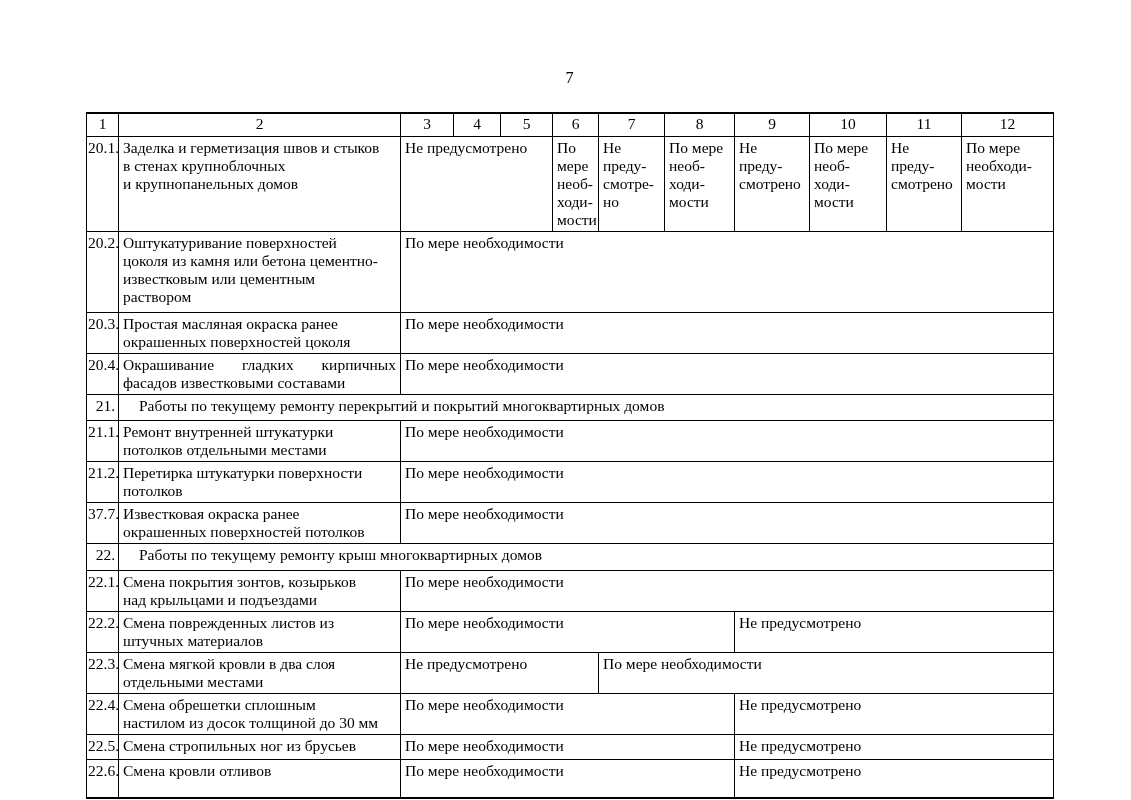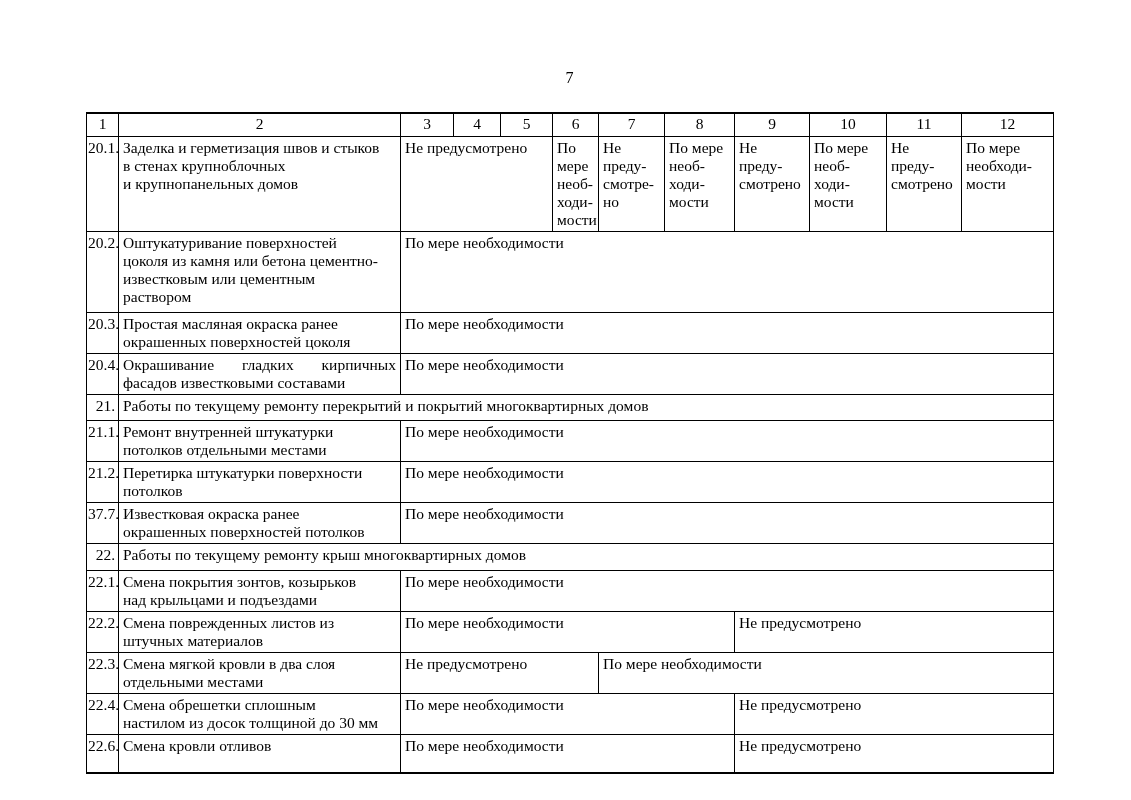--- a/index.html
+++ b/index.html
@@ -28,21 +28,21 @@
     vertical-align:top;
     padding:2px 4px;
     font-weight:normal;
     overflow:hidden;
   }
   .doc-table th { text-align:center; padding:1px 1px; }
   td.num { text-align:right; padding:2px 3px 2px 1px; }
   td.desc { white-space:pre-line; }
   td.jdesc { text-align:justify; }
   td.val { white-space:pre-line;margin-top:48px; }
-  td.section-title { padding-left:4px; }
+  td.section-title { padding-left:20px; }
 </style>
 </head>
 <body>
 
 <div class="page">
 
   <div class="page-number">7</div>
 
   <table class="doc-table">
     <colgroup>
@@ -174,20 +174,26 @@
         <td class="val" colspan="4">Не предусмотрено</td>
         <td class="val" colspan="6">По мере необходимости</td>
       </tr>
       <tr style="height:37px">
         <td class="num">22.4.</td>
         <td class="desc">Смена обрешетки сплошным
 настилом из досок толщиной до 30 мм</td>
         <td class="val" colspan="6">По мере необходимости</td>
         <td class="val" colspan="4">Не предусмотрено</td>
       </tr>
+      <tr style="height:25px">
+        <td class="num">22.5.</td>
+        <td class="desc">Смена стропильных ног из брусьев</td>
+        <td class="val" colspan="6">По мере необходимости</td>
+        <td class="val" colspan="4">Не предусмотрено</td>
+      </tr>
       <tr style="height:39px">
         <td class="num">22.6.</td>
         <td class="desc">Смена кровли отливов</td>
         <td class="val" colspan="6">По мере необходимости</td>
         <td class="val" colspan="4">Не предусмотрено</td>
       </tr>
     </tbody>
   </table>
 </div>
 

